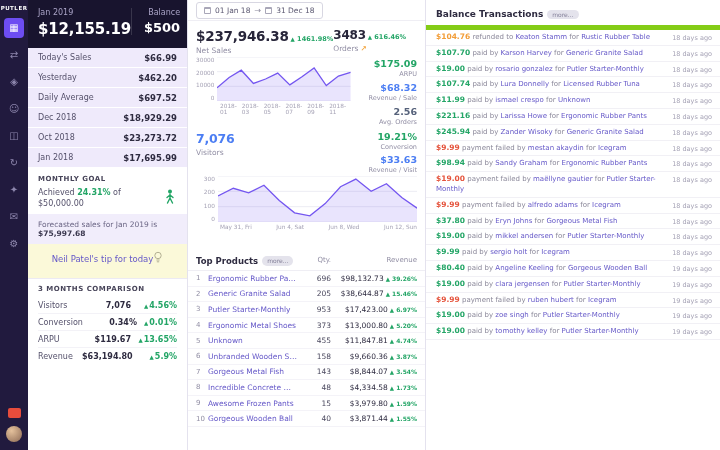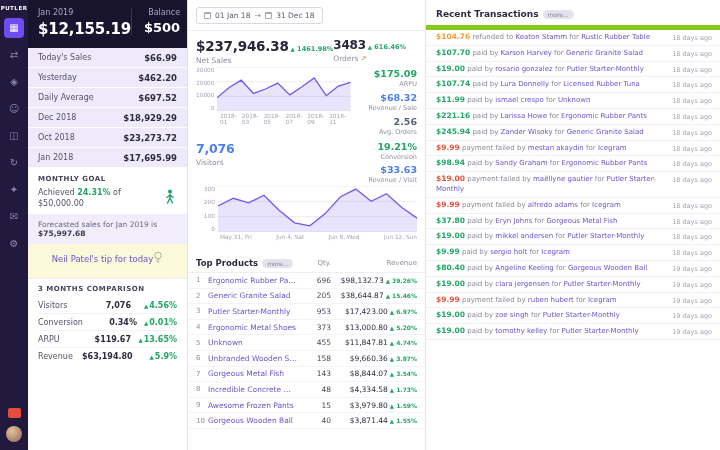--- a/index.html
+++ b/index.html
@@ -44,21 +44,21 @@
   .cmp{padding:6px 10px 0;background:#fff;border-top:1px solid #eceaf3;flex:1}
   .cmp-row{display:flex;align-items:center;height:17px;border-bottom:1px solid #f3f2f7;font-size:8px}
   .cmp-row:last-child{border-bottom:none}
   .cmp-label{flex:1;color:#55516b}
   .cmp-value{width:62px;text-align:right;color:#2e2b40;font-weight:bold}
   .cmp-change{width:46px;text-align:right;color:#23a566;font-weight:bold}
   .cmp-change .up{font-size:5.5px;margin-right:1px}
 
   
   .mid{width:238px;flex-shrink:0;border-right:1px solid #e4e2ee;overflow:hidden;display:flex;flex-direction:column;background:#fff}
-  .toolbar{height:31px;border-bottom:1px solid #efeef4;display:flex;align-items:center;padding:0 8px;flex-shrink:0}
+  .toolbar{height:21px;border-bottom:1px solid #efeef4;display:flex;align-items:center;padding:0 8px;flex-shrink:0}
   .daterange{display:flex;align-items:center;gap:4px;border:1px solid #d8d7e2;border-radius:3px;padding:3px 7px;font-size:7.5px;color:#5a5770;cursor:pointer;background:#fff}
   .cal{width:7px;height:7px;border:1px solid #a9a7b8;border-top-width:2px;border-radius:1px;display:inline-block}
   .dr-arrow{color:#8b899c;font-size:8px}
   .metrics{display:flex;padding:7px 8px 0}
   .m-net{min-width:106px}
   .m-orders{min-width:60px}
   .m-big-val{font-size:13.5px;font-weight:bold;color:#28263a;letter-spacing:-.2px}
   .m-orders .m-big-val{font-size:12px}
   .m-chg{font-size:6.5px;color:#23a566;font-weight:bold;margin-left:2px}
   .m-chg .up{font-size:5.5px}
@@ -74,21 +74,21 @@
   .spark .line{fill:none;stroke:#7456f0;stroke-width:1.3}
   .xticks{display:flex;justify-content:space-between;margin-left:24px;font-size:5.8px;color:#a5a2b5;padding-top:2px}
   .m-side{width:64px;margin-left:2px;text-align:right;display:flex;flex-direction:column;gap:4px;padding-top:1px}
   .sm-value{font-size:9.5px;font-weight:bold}
   .sm-label{font-size:6.5px;color:#918ea4;margin-top:1px}
   .c-green{color:#23a566}.c-blue{color:#4c7ef3}.c-slate{color:#55617a}
   .visitors-row{display:flex;align-items:flex-start;padding:5px 8px 0}
   .v-left .m-big-val{font-size:12.5px;color:#4c7ef3}
   .v-side{margin-left:auto;text-align:right;display:flex;flex-direction:column;gap:3px}
   
-  .tp-head{display:flex;align-items:center;padding:6px 8px 4px;border-bottom:1px solid #efeef4;margin-top:12px}
+  .tp-head{display:flex;padding:6px 8px 4px;border-bottom:1px solid #efeef4;margin-top:20px}
   .tp-title{font-size:8.5px;font-weight:bold;color:#2e2b40}
   .badge{background:#e4e3ec;color:#85829a;font-size:6px;border-radius:6px;padding:1px 5px;margin-left:4px;cursor:pointer}
   .tp-colq{margin-left:auto;width:34px;text-align:right;font-size:7px;color:#918ea4}
   .tp-colr{width:86px;text-align:right;font-size:7px;color:#918ea4}
   .tp-row{display:flex;align-items:center;padding:0 8px;height:15.6px;border-bottom:1px solid #f4f3f8;font-size:7.5px}
   .tp-rank{width:12px;color:#918ea4;font-size:7px}
   .tp-name{flex:1;color:#6558c8;white-space:nowrap;overflow:hidden;text-overflow:ellipsis;cursor:pointer;min-width:0}
   .tp-qty{width:34px;text-align:right;color:#4a485e}
   .tp-rev{width:86px;text-align:right;color:#2e2b40;white-space:nowrap}
   .tp-chg{color:#23a566;font-size:6px;margin-left:2px;font-weight:bold}
@@ -424,21 +424,21 @@
           <span class="tp-rank">10</span>
           <span class="tp-name">Gorgeous Wooden Ball</span>
           <span class="tp-qty">40</span>
           <span class="tp-rev"><span>$3,871.44</span><span class="tp-chg"><span class="up">▲</span> <span>1.55%</span></span></span>
         </div>
       </div>
   </section>
 
   <section class="right">
     <div class="tx-head">
-      <span class="tx-title">Recent Transactions</span>
+      <span class="tx-title">Balance Transactions</span>
       <span class="badge">more...</span>
     </div>
     <div class="tx-list">
         <div class="tx-row">
           <div class="tx-main"><span class="tx-amt refunded">$104.76</span> <span class="tx-action">refunded to</span> <span class="tx-link">Keaton Stamm</span> <span class="tx-action">for</span> <span class="tx-link">Rustic Rubber Table</span></div>
           <div class="tx-time">18 days ago</div>
         </div>
         <div class="tx-row">
           <div class="tx-main"><span class="tx-amt paid">$107.70</span> <span class="tx-action">paid by</span> <span class="tx-link">Karson Harvey</span> <span class="tx-action">for</span> <span class="tx-link">Generic Granite Salad</span></div>
           <div class="tx-time">18 days ago</div>

